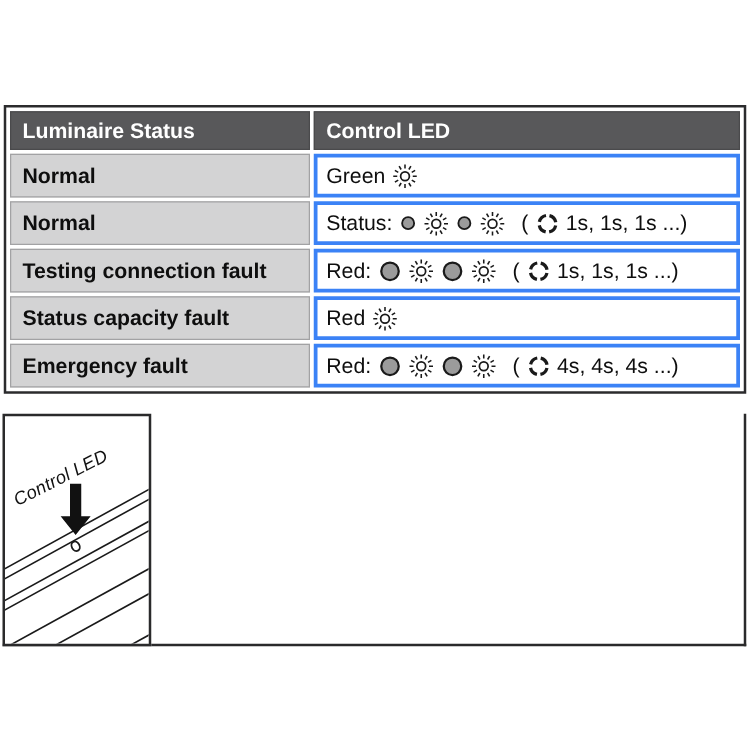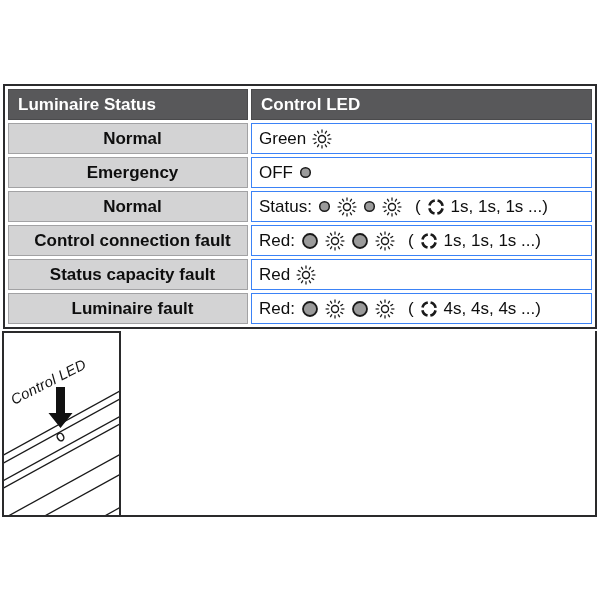--- a/index.html
+++ b/index.html
@@ -6,24 +6,24 @@
   #page{position:relative;width:600px;height:600px;background:#fff;overflow:hidden;
         font-family:Liberation Sans, sans-serif;color:#111;padding-left:13px;}
 
   
   #status-table{position:absolute;left:3px;top:84px;width:594px;
     border-collapse:separate;border-spacing:3px;
     border:2px solid #2b2b2d;background:#fff;table-layout:fixed;}
   #status-table col.c1{width:240px;}
   #status-table th{background:#58585a;color:#fff;font-size:17px;font-weight:bold;
     text-align:left;height:29px;padding:0 0 0 9px;border:1px solid #4a4a4c;}
-  #status-table td{height:29px;vertical-align:middle;font-size:17px;text-align:center;}
+  #status-table td{height:29px;vertical-align:middle;font-size:17px;}
   td.label-cell{background:#d3d3d4;font-weight:bold;color:#0e0e0e;
     padding:0 0 0 9px;border:1px solid #a2a2a4;}
-  td.value-cell{background:#fff;border:1px solid #3b82f6;padding:0 4px 0 7px;}
+  td.value-cell{background:#fff;border:3px solid #3b82f6;padding:0 4px 0 7px;}
   .tokens{display:flex;align-items:center;gap:6px;white-space:nowrap;}
   .tok-text{font-size:17px;color:#0e0e0e;}
   .tok-text.wide{margin-left:7px;}
   .tok-icon{display:block;flex:0 0 auto;}
 
   
   #figure-frame{position:absolute;left:2px;top:331px;width:595px;height:186px;
     box-sizing:border-box;border-right:2px solid #2a2a2b;border-bottom:2px solid #2a2a2b;}
   #luminaire-box{position:absolute;left:0;top:0;width:115px;height:182px;
     border:2px solid #2a2a2b;background:#fff;overflow:hidden;}
@@ -65,31 +65,20 @@
                   <line x1="10.0" y1="3.8" x2="10.0" y2="0.6"></line>
                   <line x1="13.1" y1="4.6" x2="14.7" y2="1.9"></line>
                   <line x1="15.4" y1="6.9" x2="18.1" y2="5.3"></line>
                 </g>
                 <circle cx="10" cy="10" r="3.5" fill="#fff" stroke="#1a1a1a" stroke-width="1.4"></circle>
               </svg>
             </div>
           </td>
         </tr>
         <tr>
-          <td class="label-cell">Emergency</td>
-          <td class="value-cell">
-            <div class="tokens">
-              <span class="tok-text">OFF</span>
-              <svg class="tok-icon" width="13" height="13" viewBox="0 0 13 13">
-                <circle cx="6.5" cy="6.5" r="4.8" fill="#9b9b9b" stroke="#1a1a1a" stroke-width="1.5"></circle>
-              </svg>
-            </div>
-          </td>
-        </tr>
-        <tr>
           <td class="label-cell">Normal</td>
           <td class="value-cell">
             <div class="tokens">
               <span class="tok-text">Status:</span>
               <svg class="tok-icon" width="13" height="13" viewBox="0 0 13 13">
                 <circle cx="6.5" cy="6.5" r="4.8" fill="#9b9b9b" stroke="#1a1a1a" stroke-width="1.5"></circle>
               </svg>
               <svg class="tok-icon" width="20" height="20" viewBox="0 0 20 20">
                 <g stroke="#1a1a1a" stroke-width="1.25">
                   <line x1="16.2" y1="10.0" x2="19.4" y2="10.0"></line>
@@ -129,21 +118,21 @@
               </svg>
               <span class="tok-text wide">(</span>
               <svg class="tok-icon" width="18" height="18" viewBox="0 0 18 18">
                 <circle cx="9" cy="9" r="6.7" fill="none" stroke="#1a1a1a" stroke-width="2.6" stroke-dasharray="7.66 2.86" stroke-dashoffset="9.09"></circle>
               </svg>
               <span class="tok-text">1s, 1s, 1s ...)</span>
             </div>
           </td>
         </tr>
         <tr>
-          <td class="label-cell">Control connection fault</td>
+          <td class="label-cell">Testing connection fault</td>
           <td class="value-cell">
             <div class="tokens">
               <span class="tok-text">Red:</span>
               <svg class="tok-icon" width="18" height="18" viewBox="0 0 18 18">
                 <circle cx="9" cy="9" r="7" fill="#9b9b9b" stroke="#1a1a1a" stroke-width="1.8"></circle>
               </svg>
               <svg class="tok-icon" width="20" height="20" viewBox="0 0 20 20">
                 <g stroke="#1a1a1a" stroke-width="1.25">
                   <line x1="16.2" y1="10.0" x2="19.4" y2="10.0"></line>
                   <line x1="15.4" y1="13.1" x2="18.1" y2="14.7"></line>
@@ -207,21 +196,21 @@
                   <line x1="10.0" y1="3.8" x2="10.0" y2="0.6"></line>
                   <line x1="13.1" y1="4.6" x2="14.7" y2="1.9"></line>
                   <line x1="15.4" y1="6.9" x2="18.1" y2="5.3"></line>
                 </g>
                 <circle cx="10" cy="10" r="3.5" fill="#fff" stroke="#1a1a1a" stroke-width="1.4"></circle>
               </svg>
             </div>
           </td>
         </tr>
         <tr>
-          <td class="label-cell">Luminaire fault</td>
+          <td class="label-cell">Emergency fault</td>
           <td class="value-cell">
             <div class="tokens">
               <span class="tok-text">Red:</span>
               <svg class="tok-icon" width="18" height="18" viewBox="0 0 18 18">
                 <circle cx="9" cy="9" r="7" fill="#9b9b9b" stroke="#1a1a1a" stroke-width="1.8"></circle>
               </svg>
               <svg class="tok-icon" width="20" height="20" viewBox="0 0 20 20">
                 <g stroke="#1a1a1a" stroke-width="1.25">
                   <line x1="16.2" y1="10.0" x2="19.4" y2="10.0"></line>
                   <line x1="15.4" y1="13.1" x2="18.1" y2="14.7"></line>

